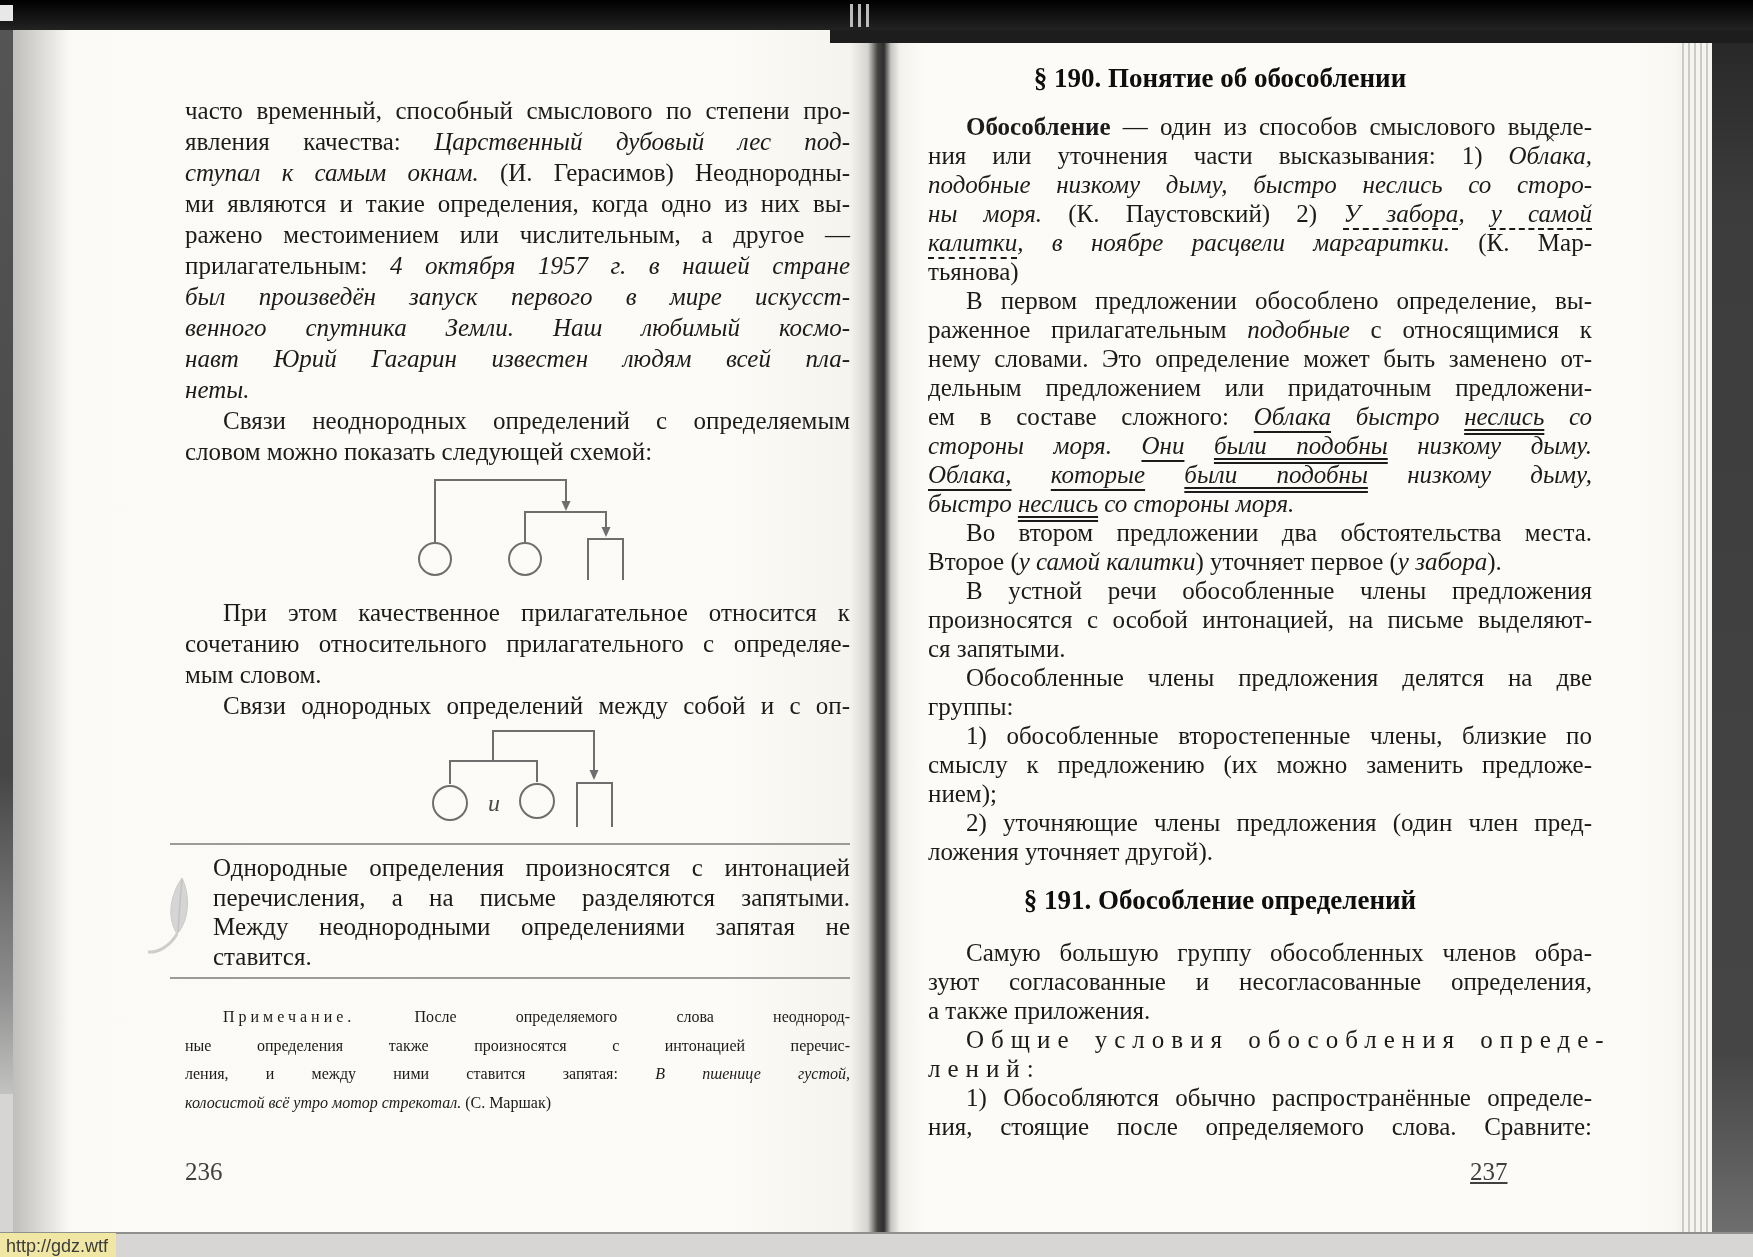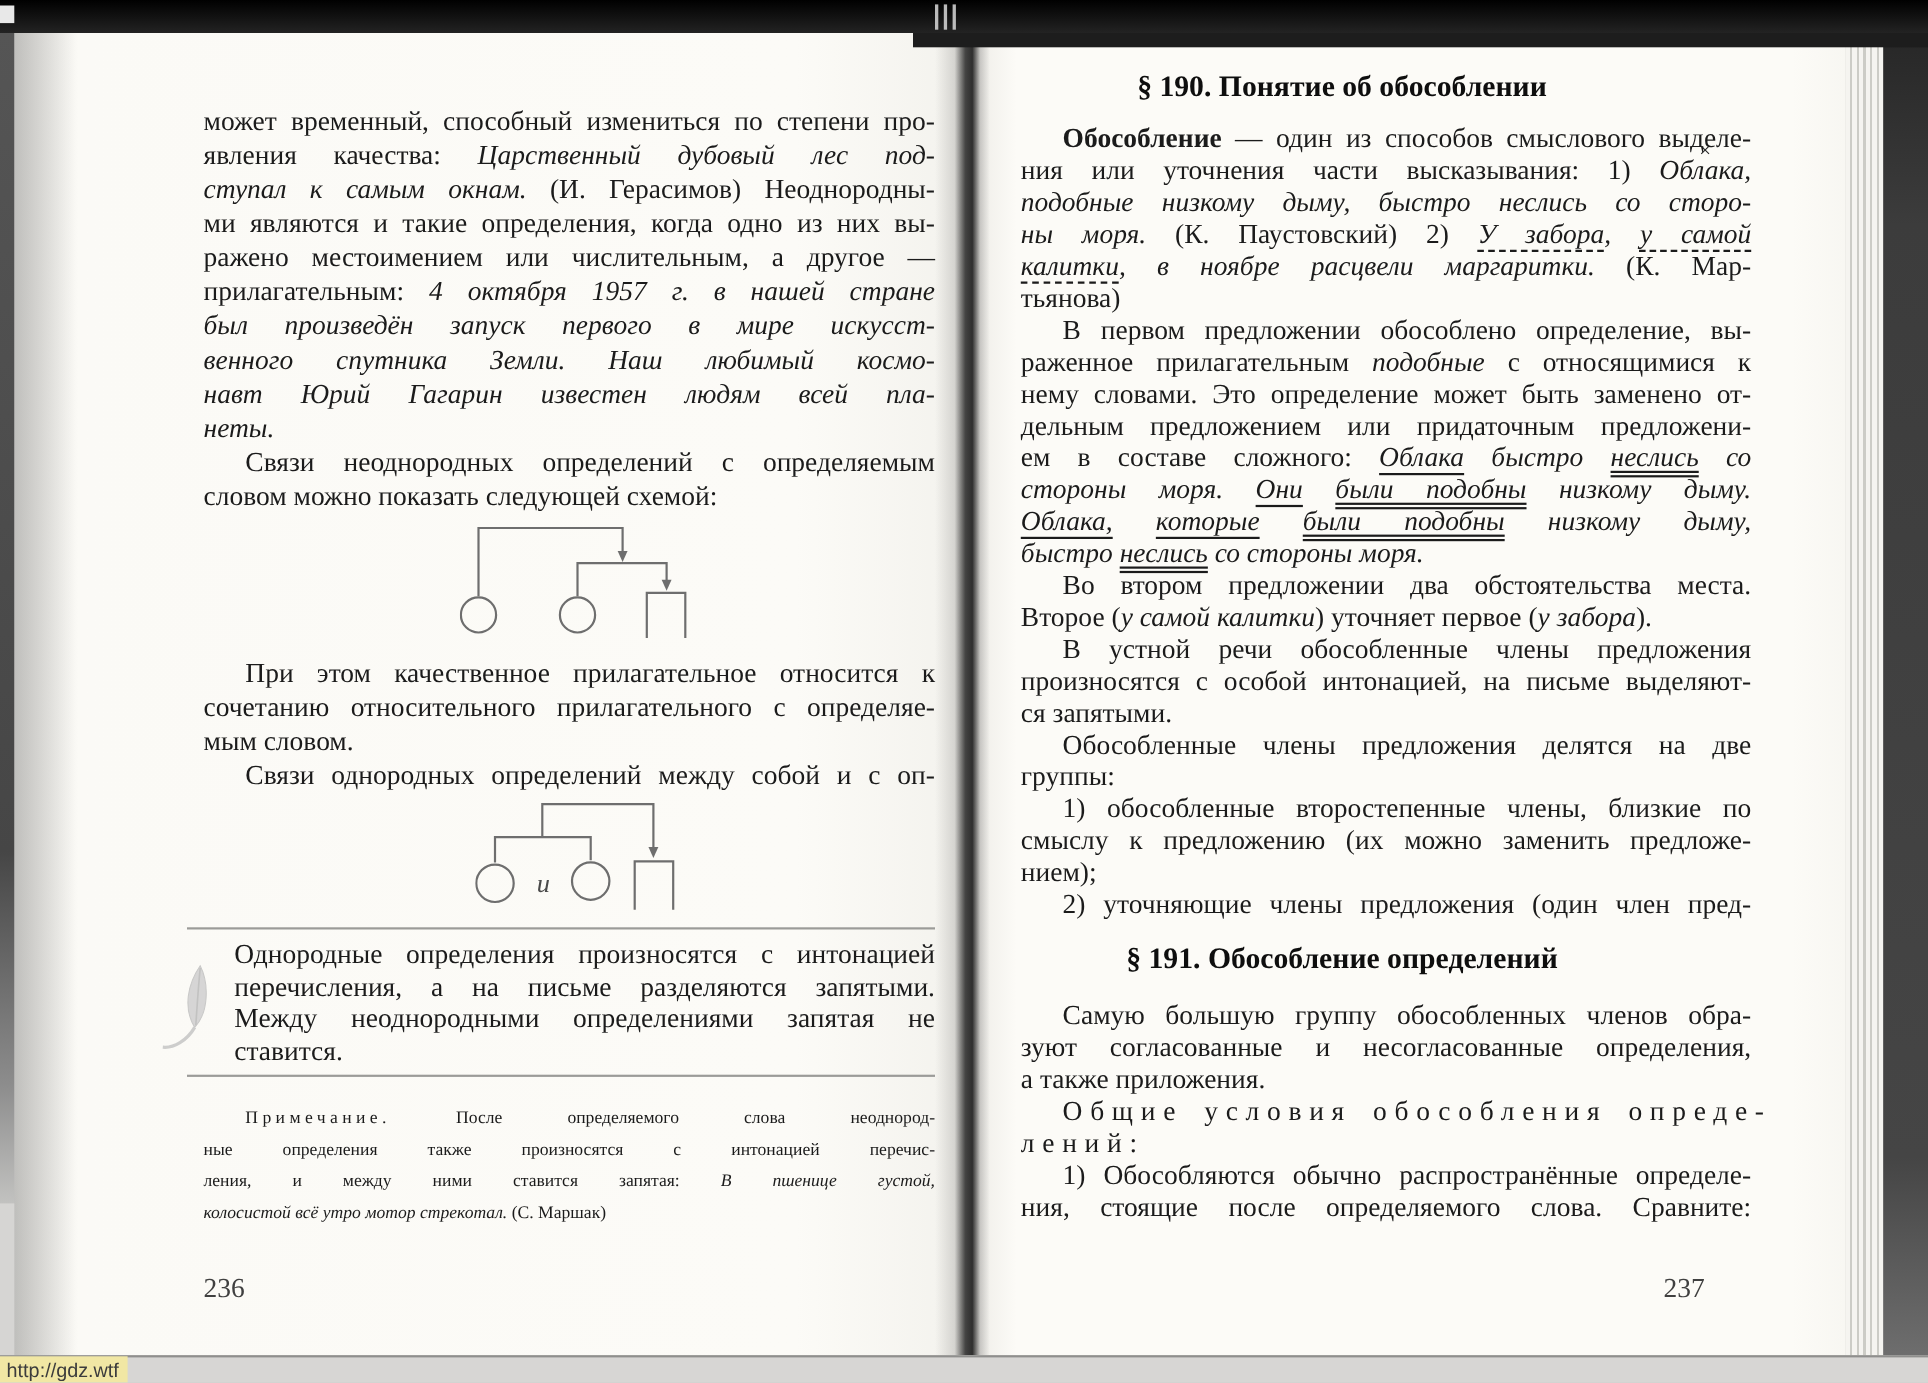--- a/index.html
+++ b/index.html
@@ -36,21 +36,21 @@
   .para{margin:0;}
   .heading{font-weight:bold;font-size:27px;line-height:32px;text-align:center;
      transform:translateX(-58px);color:#0e0e0e;margin:0 0 18px 0;white-space:nowrap;padding-left:36px;}
   .heading.h191{margin:18px 0 22px 0;}
   .rule-block{padding-left:28px;line-height:29.5px;}
   .note{font-size:16px;line-height:28.5px;margin-top:24px;}
   .hr{height:0;border-top:2px solid #9b9b98;margin:8px 0 8px -15px;}
   .hr.hr2{margin:6px 0 0 -15px;}
   .pagenum{position:absolute;font-size:25px;color:#404040;}
   .pn-left{left:185px;top:1158px;}
-  .pn-right{left:1470px;top:1158px;width:122px;text-align:center;}
+  .pn-right{left:1470px;top:1158px;width:122px;text-align:left;text-decoration:underline;}
   
   .s-i{font-style:italic;}
   .s-b{font-weight:bold;}
   .s-iw{font-style:italic;text-decoration-style:wavy;
         text-decoration-thickness:1px;text-underline-offset:6px;text-decoration-color:#3a3a3a;}
   .s-ius{font-style:italic;text-decoration:underline;text-decoration-thickness:1.5px;text-underline-offset:6px;}
   .s-iud{font-style:italic;text-decoration:underline;text-decoration-style:double;text-underline-offset:4px;}
   .s-idd{font-style:italic;text-decoration:underline;text-decoration-style:dashed;
         text-decoration-thickness:1.5px;text-underline-offset:6px;}
   .s-sp{letter-spacing:7px;word-spacing:6px;}
@@ -67,21 +67,21 @@
 </head>
 <body>
 
 <div class="scan">
 
   <div class="page page-left"></div>
   <div class="page page-right"></div>
 
   <div class="col col-left">
     <div class="para">
-        <div class="line"><span>может временный, способный измениться по степени про-</span></div>
+        <div class="line"><span>часто временный, способный смыслового по степени про-</span></div>
         <div class="line"><span>явления качества: </span><span class="s-iw">Царственный</span><span class="s-i"> </span><span class="s-iw">дубовый</span><span class="s-i"> лес под-</span></div>
         <div class="line"><span class="s-i">ступал к самым окнам.</span><span> (И. Герасимов) Неоднородны-</span></div>
         <div class="line"><span>ми являются и такие определения, когда одно из них вы-</span></div>
         <div class="line"><span>ражено местоимением или числительным, а другое —</span></div>
         <div class="line"><span>прилагательным: </span><span class="s-i">4 октября 1957 г. в нашей стране</span></div>
         <div class="line"><span class="s-i">был произведён запуск </span><span class="s-iw">первого</span><span class="s-i"> в мире </span><span class="s-iw">искусст-</span></div>
         <div class="line"><span class="s-iw">венного</span><span class="s-i"> спутника Земли. </span><span class="s-iw">Наш</span><span class="s-i"> </span><span class="s-iw">любимый</span><span class="s-i"> космо-</span></div>
         <div class="line"><span class="s-i">навт Юрий Гагарин известен людям всей пла-</span></div>
         <div class="line last"><span class="s-i">неты.</span></div>
       </div>
@@ -172,20 +172,21 @@
         <div class="line ind"><span>Обособленные члены предложения делятся на две</span></div>
         <div class="line last"><span>группы:</span></div>
       </div>
     <div class="para">
         <div class="line ind"><span>1) обособленные второстепенные члены, близкие по</span></div>
         <div class="line"><span>смыслу к предложению (их можно заменить предложе-</span></div>
         <div class="line last"><span>нием);</span></div>
       </div>
     <div class="para">
         <div class="line ind"><span>2) уточняющие члены предложения (один член пред-</span></div>
+        <div class="line last"><span>ложения уточняет другой).</span></div>
       </div>
     <div class="heading h191">§ 191. Обособление определений</div>
     <div class="para">
         <div class="line ind"><span>Самую большую группу обособленных членов обра-</span></div>
         <div class="line"><span>зуют согласованные и несогласованные определения,</span></div>
         <div class="line last"><span>а также приложения.</span></div>
       </div>
     <div class="para">
         <div class="line ind"><span class="s-sp">Общие условия обособления опреде-</span></div>
         <div class="line last"><span class="s-sp">лений:</span></div>

